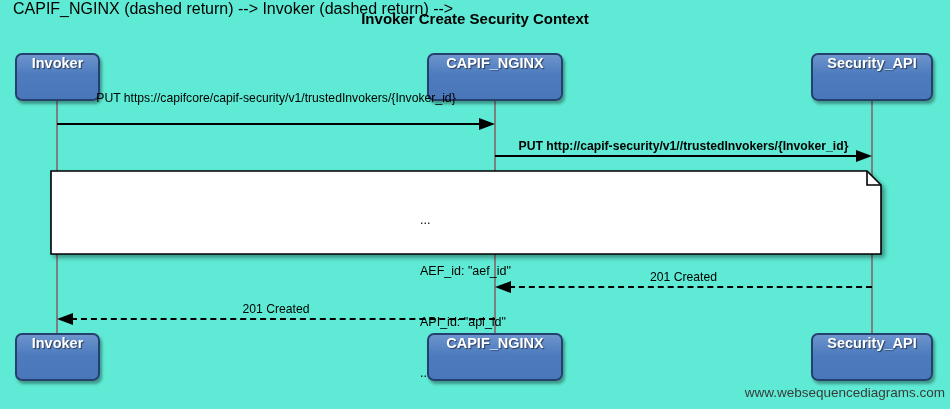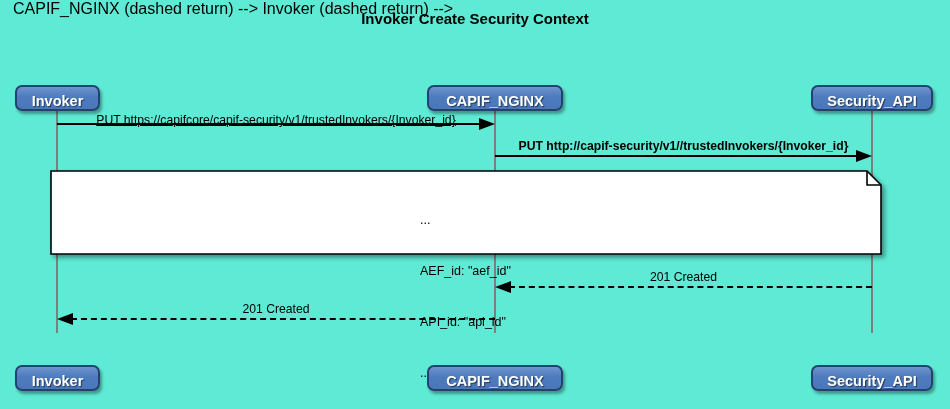--- a/index.html
+++ b/index.html
@@ -7,28 +7,27 @@
   body { font-family:"Liberation Sans", sans-serif; }
   .stage {
     position:relative; width:950px; height:409px; background:#5eead4;
     overflow:hidden; margin:0 auto;padding-left:13px;
   }
   .title {
     position:absolute; left:0; top:10px; width:950px; text-align:center;
     font-size:15px; font-weight:bold; color:#000000;
   }
   .actor-box {
-    position:absolute; height:26px;
+    position:absolute; height:48px;
     background:linear-gradient(#6d94cd, #4d7bbd 45%, #4a77ba);
     border:2px solid #24406d; border-radius:7px;
     box-shadow:2px 3px 3px rgba(0,0,0,0.35);
-    display:flex; align-items:flex-end; justify-content:center;
+    display:flex; align-items:flex-start; justify-content:center;
     color:#ffffff; font-size:14.5px; font-weight:bold;
     text-shadow:1px 1px 1px rgba(0,0,0,0.55);
-    margin-top:32px;
   }
   .lifeline {
     position:absolute; width:2px; background:#7e7e7e;
   }
   .msg-line-solid {
     position:absolute; height:2px; background:#000000;
   }
   .msg-line-dashed {
     position:absolute; height:0; border-top:2px dashed #000000;
   }
@@ -73,21 +72,21 @@
     <span>Invoker</span>
   </div>
   <div class="actor-box" style="left:427px; top:53px; width:136px;">
     <span>CAPIF_NGINX</span>
   </div>
   <div class="actor-box" style="left:811px; top:53px; width:122px;">
     <span>Security_API</span>
   </div>
 
   
-  <div class="msg-label" style="left:57px; top:112px; width:438px;text-decoration:underline;">PUT https://capifcore/capif-security/v1/trustedInvokers/{Invoker_id}</div>
+  <div class="msg-label" style="left:57px; top:90px; width:438px;">PUT https://capifcore/capif-security/v1/trustedInvokers/{Invoker_id}</div>
   <div class="msg-line-solid" style="left:57px; top:123px; width:424px;"></div>
   <div class="arrowhead-right" style="left:479px; top:118px;"></div>
 
   
   <div class="msg-label" style="left:495px; top:138px; width:377px;font-weight:bold;">PUT http://capif-security/v1//trustedInvokers/{Invoker_id}</div>
   <div class="msg-line-solid" style="left:495px; top:155px; width:363px;"></div>
   <div class="arrowhead-right" style="left:856px; top:150px;"></div>
 
   
   <svg class="note-shape" style="left:50px; top:170px;" width="833" height="86" viewBox="0 0 833 86">
@@ -116,14 +115,15 @@
     <span>Invoker</span>
   </div>
   <div class="actor-box" style="left:427px; top:333px; width:136px;">
     <span>CAPIF_NGINX</span>
   </div>
   <div class="actor-box" style="left:811px; top:333px; width:122px;">
     <span>Security_API</span>
   </div>
 
   
+  <div class="watermark" style="right:5px; top:385px;">www.websequencediagrams.com</div>
 
 </div>
 
 </body></html>

